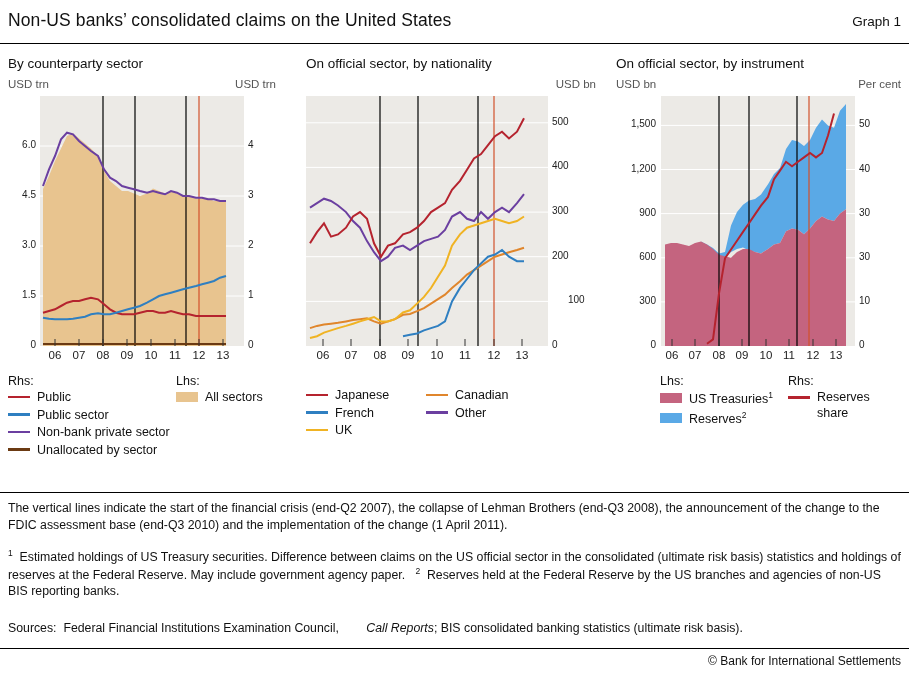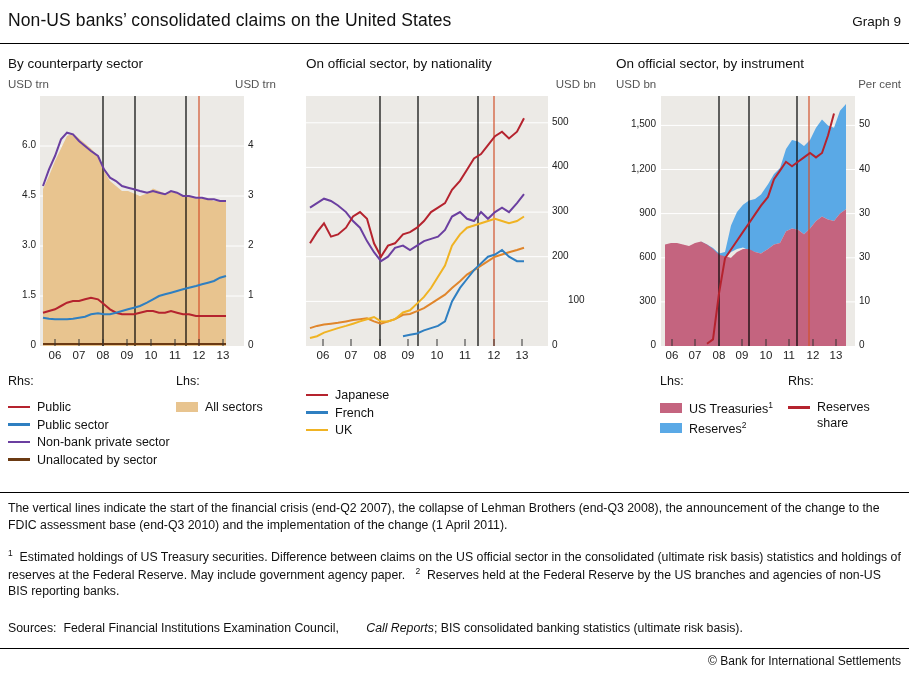--- a/index.html
+++ b/index.html
@@ -93,21 +93,21 @@
   }
   
   .legend {
     position: absolute;
     font-size: 12.5px;
     color: #111;
   }
   .legend .lg-head {
     font-size: 12.5px;
     color: #111;
-    margin-bottom: 12px;
+    margin-bottom: 2px;
   }
   .lg-item {
     display: flex;
     align-items: center;
     margin-bottom: 3.5px;
     white-space: nowrap;
   }
   .lg-line {
     width: 22px;
     height: 2.6px;
@@ -145,21 +145,21 @@
     color: #111;
   }
 </style>
 </head>
 <body>
 
 <div class="page">
 
   <div class="header">
     <div class="title">Non-US banks’ consolidated claims on the United States</div>
-    <div class="graph-no">Graph 9</div>
+    <div class="graph-no">Graph 1</div>
   </div>
 
   <div class="panel" style="left:8px; width:268px;">
     <div class="panel-title">By counterparty sector</div>
     <div class="axis-label left">USD trn</div>
     <div class="axis-label right">USD trn</div>
 
     <div class="plot" style="left:32px; top:40px; width:204px; height:250px;">
       <div class="inner">
         <svg width="204" height="250" viewBox="0 0 204 250">
@@ -324,20 +324,30 @@
           </div>
           <div class="lg-item">
             <span class="lg-line" style="background:#2f7fc1;"></span>
             <span class="lg-text">French</span>
           </div>
           <div class="lg-item">
             <span class="lg-line" style="background:#f0b323;"></span>
             <span class="lg-text">UK</span>
           </div>
         </div>
+        <div style="width:130px;">
+          <div class="lg-item">
+            <span class="lg-line" style="background:#e0862c;"></span>
+            <span class="lg-text">Canadian</span>
+          </div>
+          <div class="lg-item">
+            <span class="lg-line" style="background:#6b3fa0;"></span>
+            <span class="lg-text">Other</span>
+          </div>
+        </div>
       </div>
     </div>
   </div>
 
   <div class="panel" style="left:616px; width:285px;">
     <div class="panel-title">On official sector, by instrument</div>
     <div class="axis-label left">USD bn</div>
     <div class="axis-label right">Per cent</div>
 
     <div class="plot" style="left:45px; top:40px; width:194px; height:250px;">

